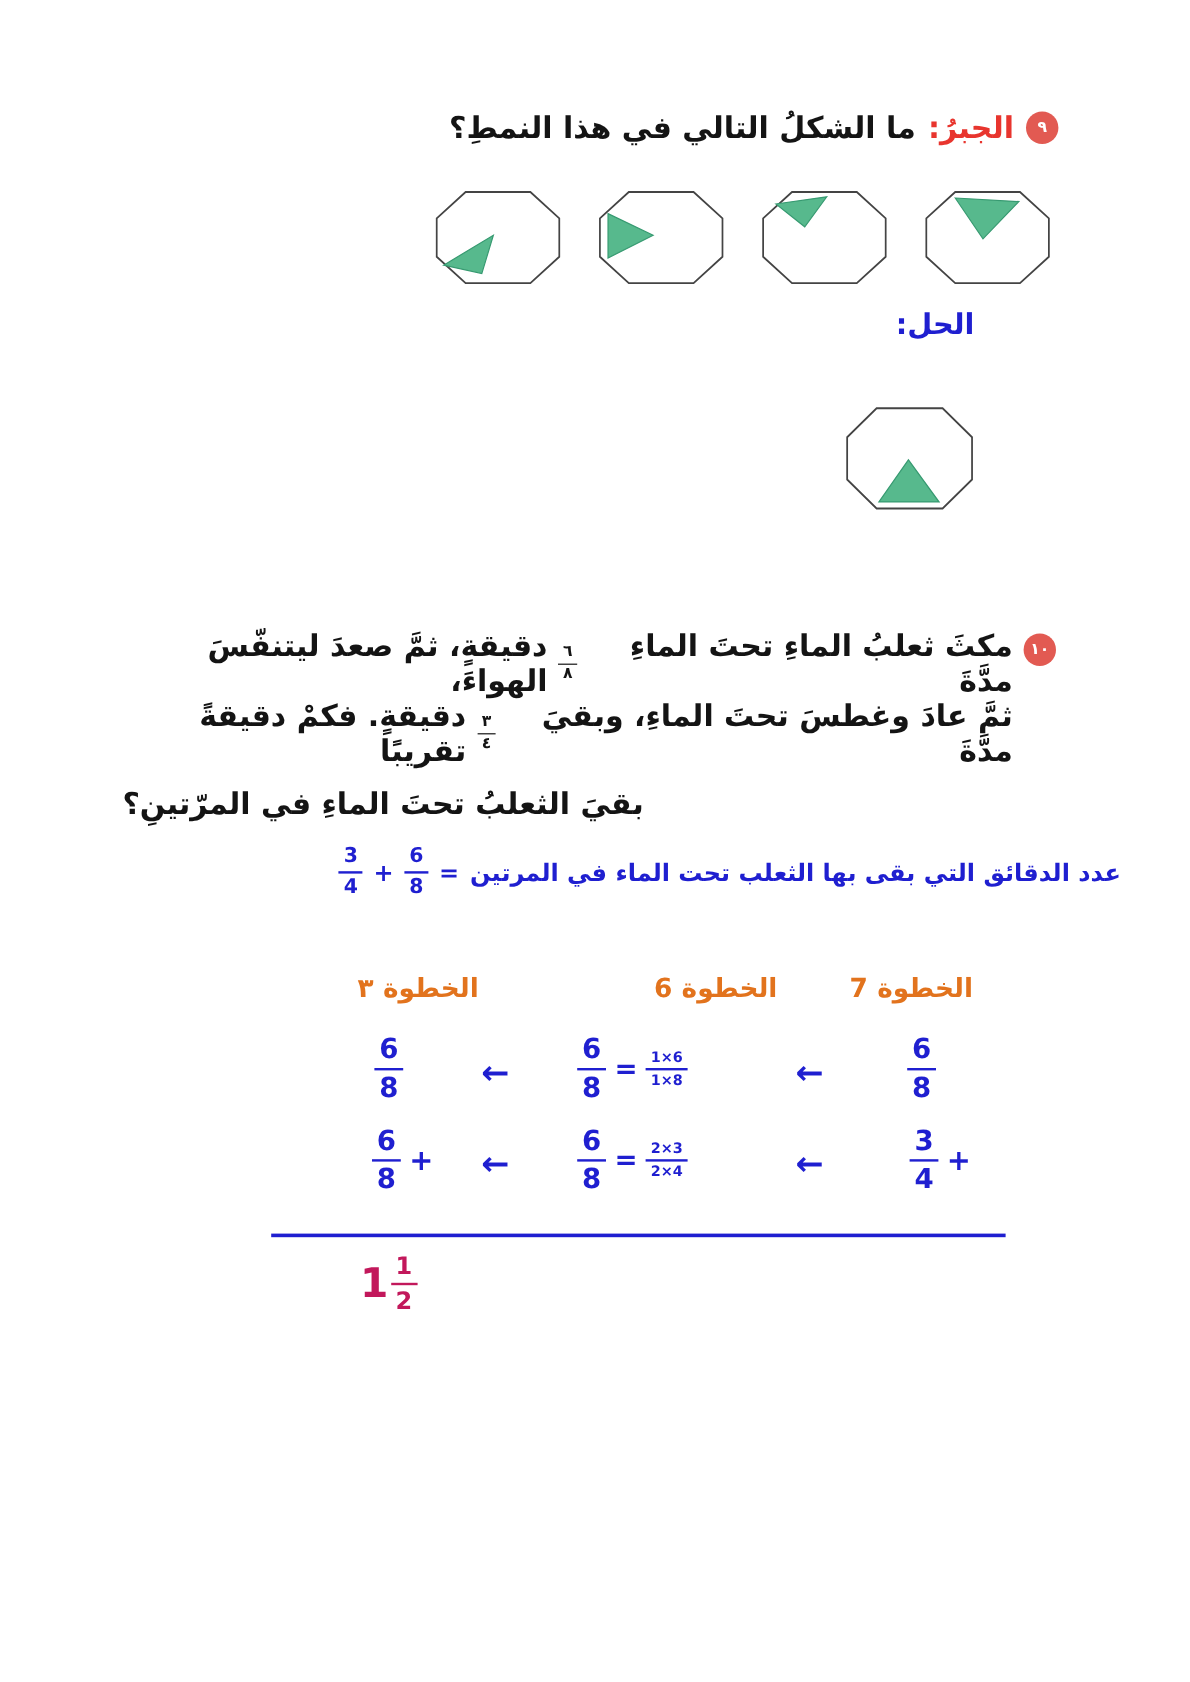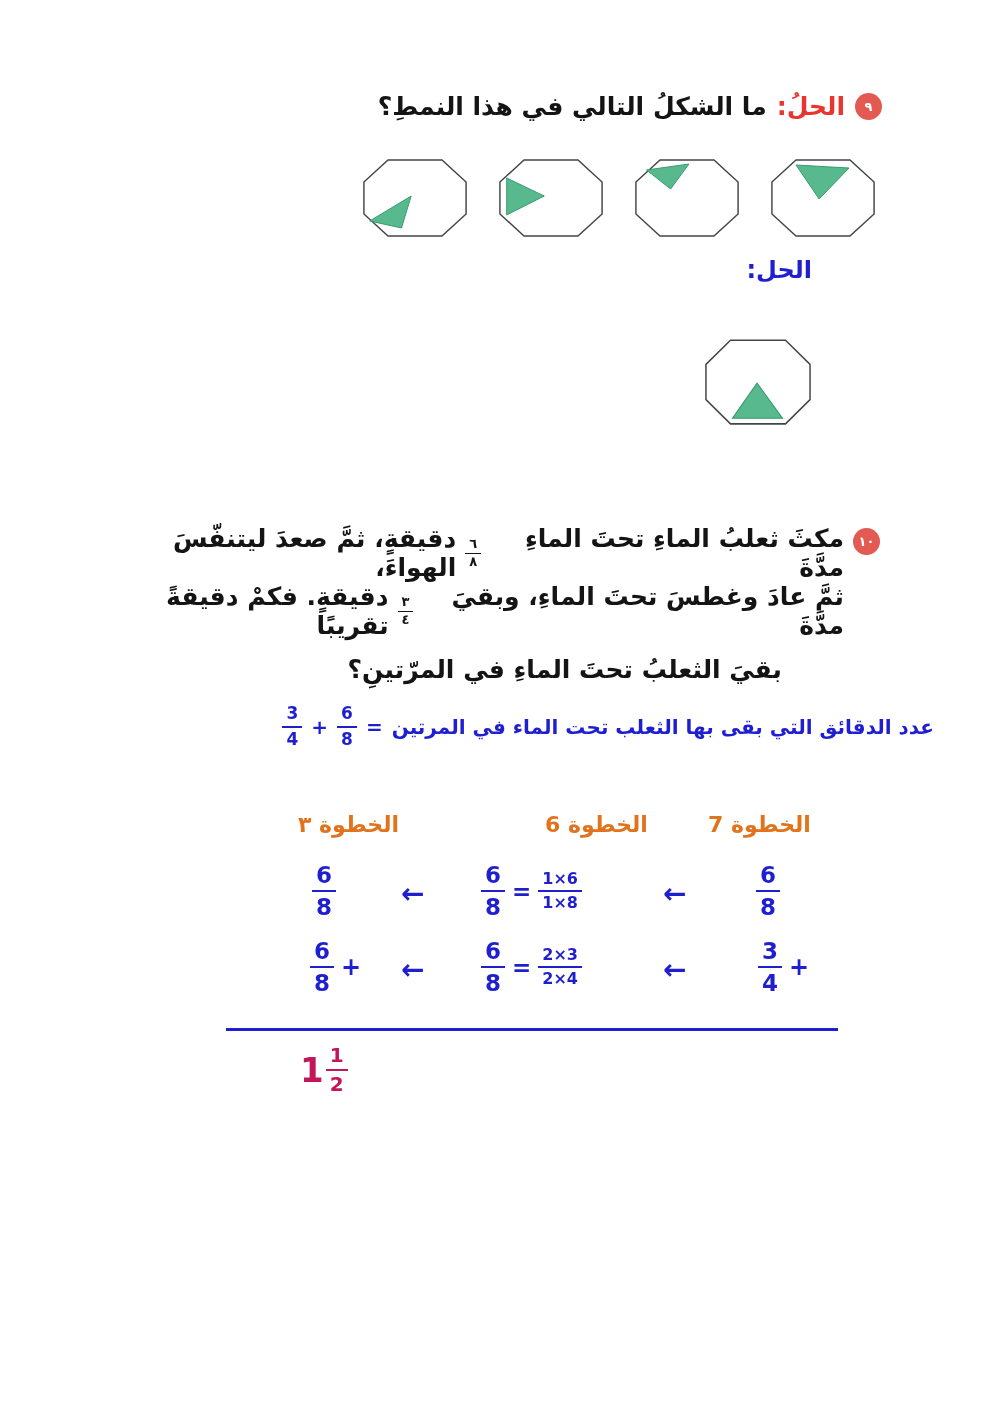--- a/index.html
+++ b/index.html
@@ -72,21 +72,21 @@
     font-weight: 600;
     text-align: right;
   }
   .q2-line {
     height: 58px;
     display: flex;
     align-items: center;
     justify-content: flex-start;
     gap: 9px;
   }
-  .q2-line3 { padding-right: 62px; }
+  .q2-line3 { padding-right: 62px; justify-content: flex-end; }
 
   
   .ifrac {
     display: inline-flex;
     flex-direction: column;
     align-items: center;
     font-size: 13px;
     font-weight: bold;
     line-height: 1.15;
   }
@@ -131,21 +131,21 @@
   .w-group {
     position: absolute;
     display: flex;
     align-items: center;
     gap: 7px;
     direction: ltr;
     color: #1f1fd0;
     font-weight: bold;
     font-size: 23px;
   }
-  .w-expand { font-size: 16px; }
+  .w-expand { font-size: 12px; }
   .w-arrow {
     position: absolute;
     font-size: 28px;
     color: #1f1fd0;
     font-weight: bold;
     line-height: 1;
   }
   .w-plus { font-size: 24px; }
 
   .sum-line {
@@ -171,21 +171,21 @@
   .answer .frac { font-size: 20px; }
   .answer .frac .num { border-bottom: 2.5px solid currentColor; }
 </style>
 </head>
 <body>
 
 <div class="page">
 
   <div class="q-header" dir="rtl">
     <span class="badge">٩</span>
-    <span class="topic">الحلُ:</span>
+    <span class="topic">الجبرُ:</span>
     <span class="qtext">ما الشكلُ التالي في هذا النمطِ؟</span>
   </div>
 
   <div class="pattern-row" dir="rtl">
     <svg width="106" height="80" viewBox="0 0 110 80" preserveAspectRatio="none">
       <polygon points="27,2 83,2 108,24 108,56 83,78 27,78 2,56 2,24" fill="#ffffff" stroke="#444444" stroke-width="1.5"></polygon>
       <polygon points="27,7 82,10 51,41" fill="#57b98d" stroke="#379a71" stroke-width="1"></polygon>
     </svg>
     <svg width="106" height="80" viewBox="0 0 110 80" preserveAspectRatio="none">
       <polygon points="27,2 83,2 108,24 108,56 83,78 27,78 2,56 2,24" fill="#ffffff" stroke="#444444" stroke-width="1.5"></polygon>

